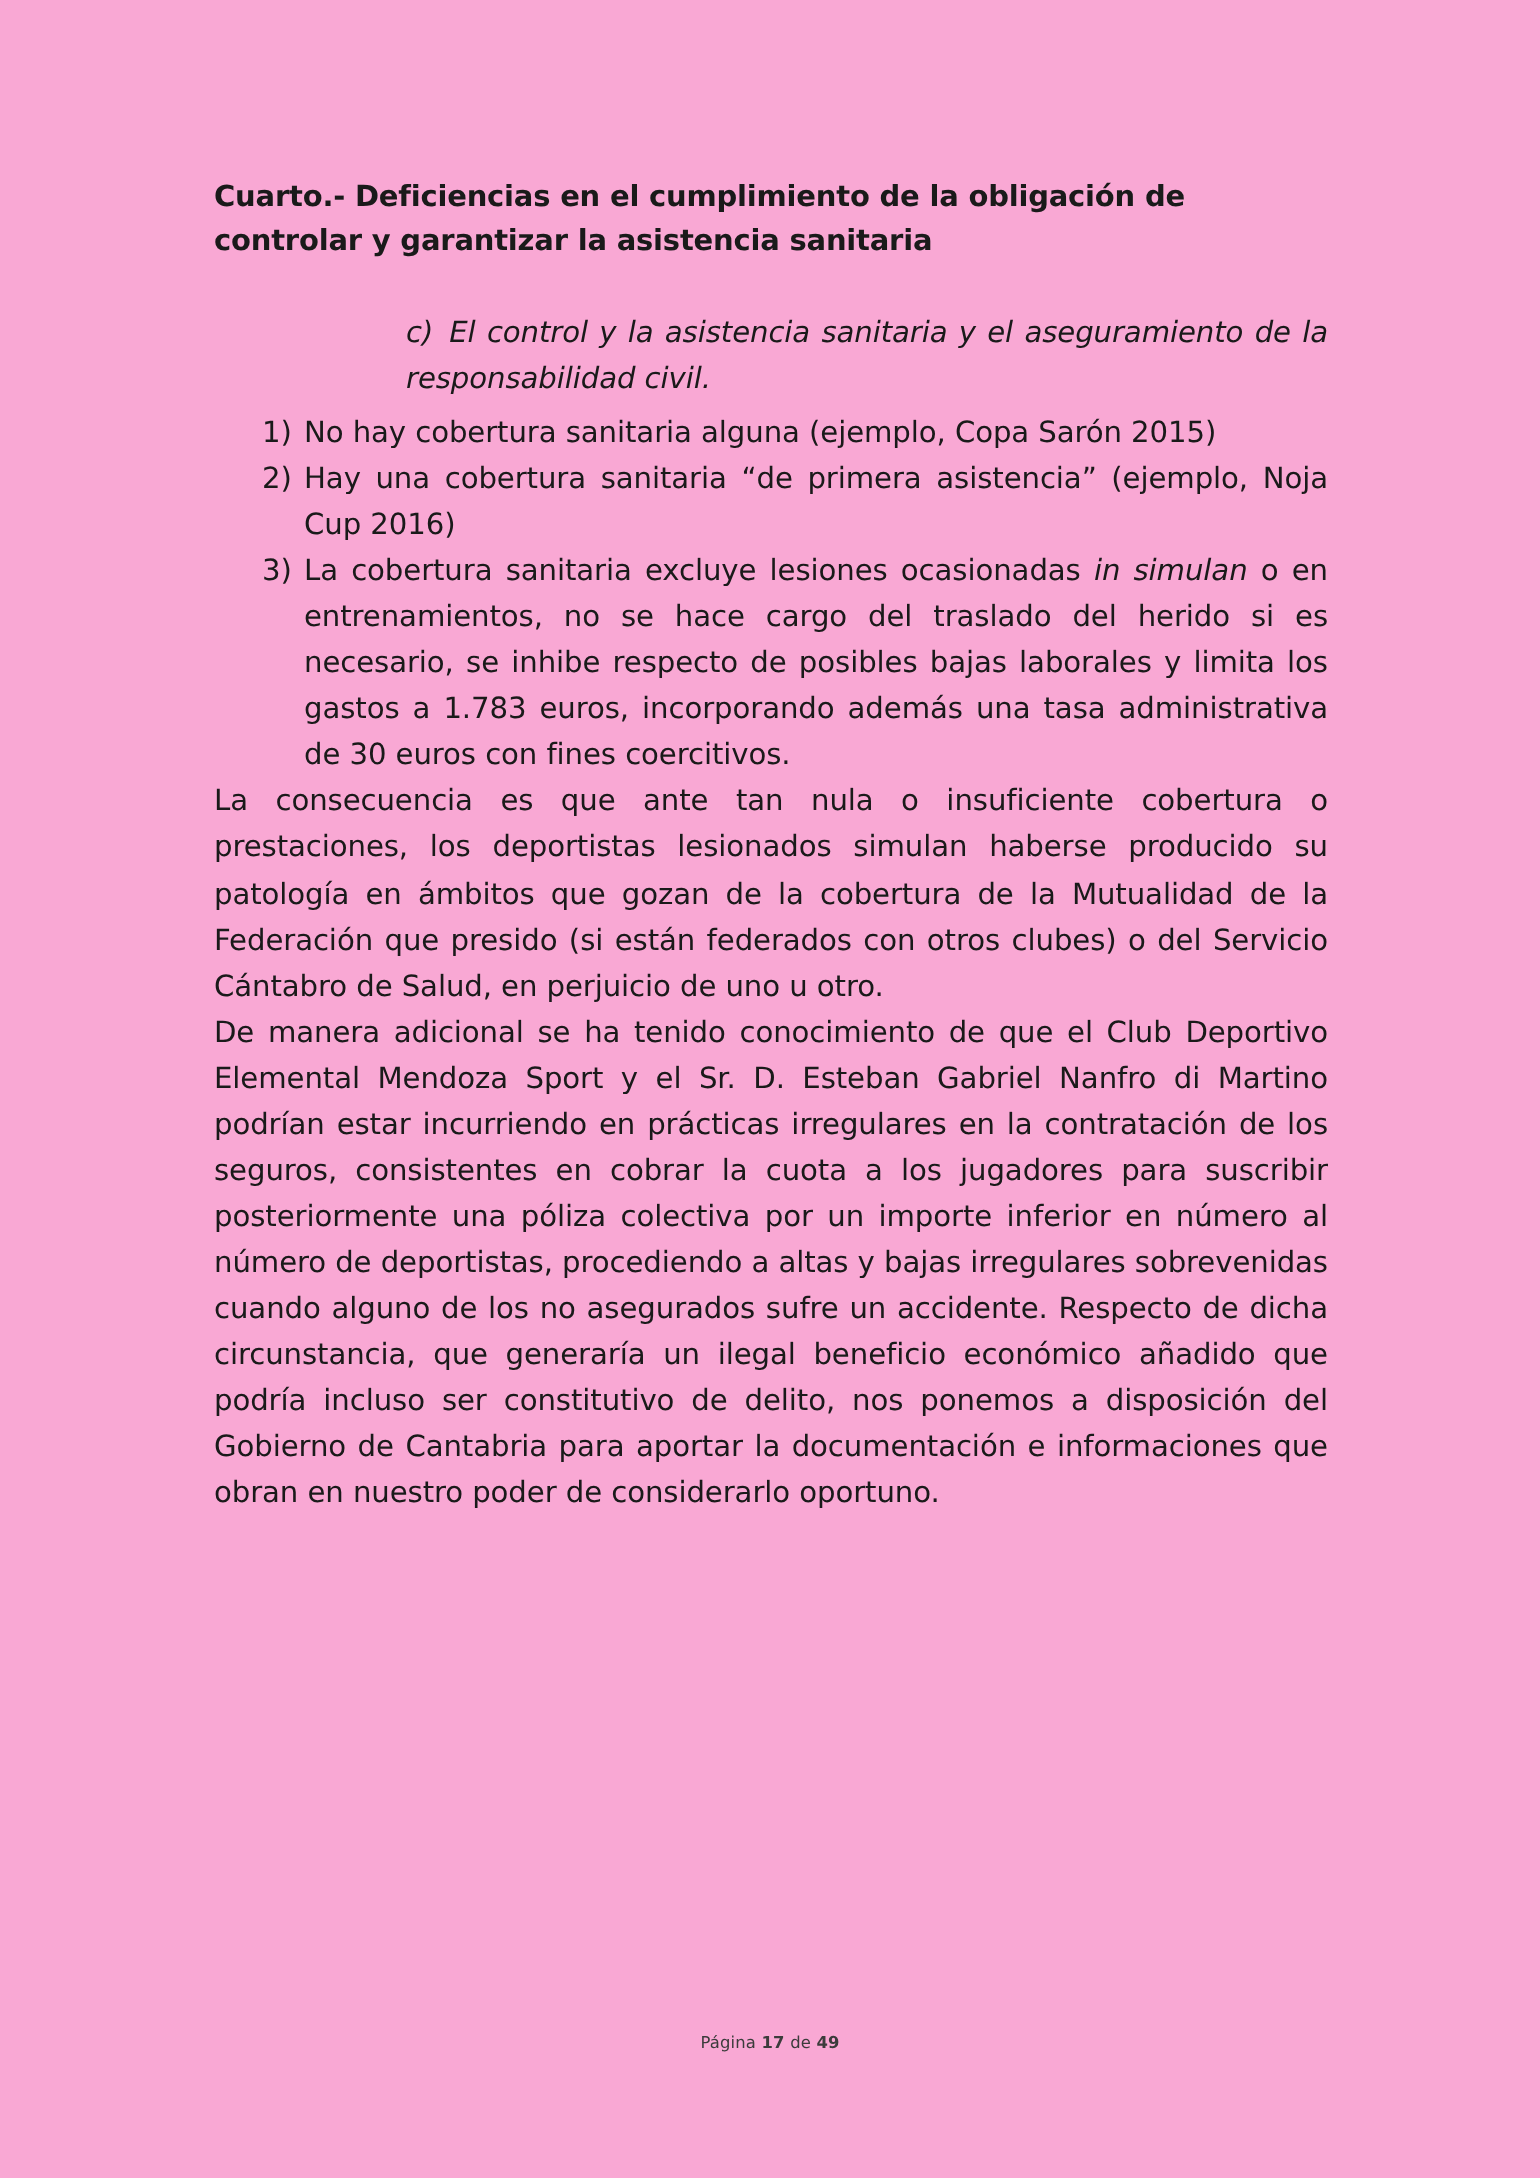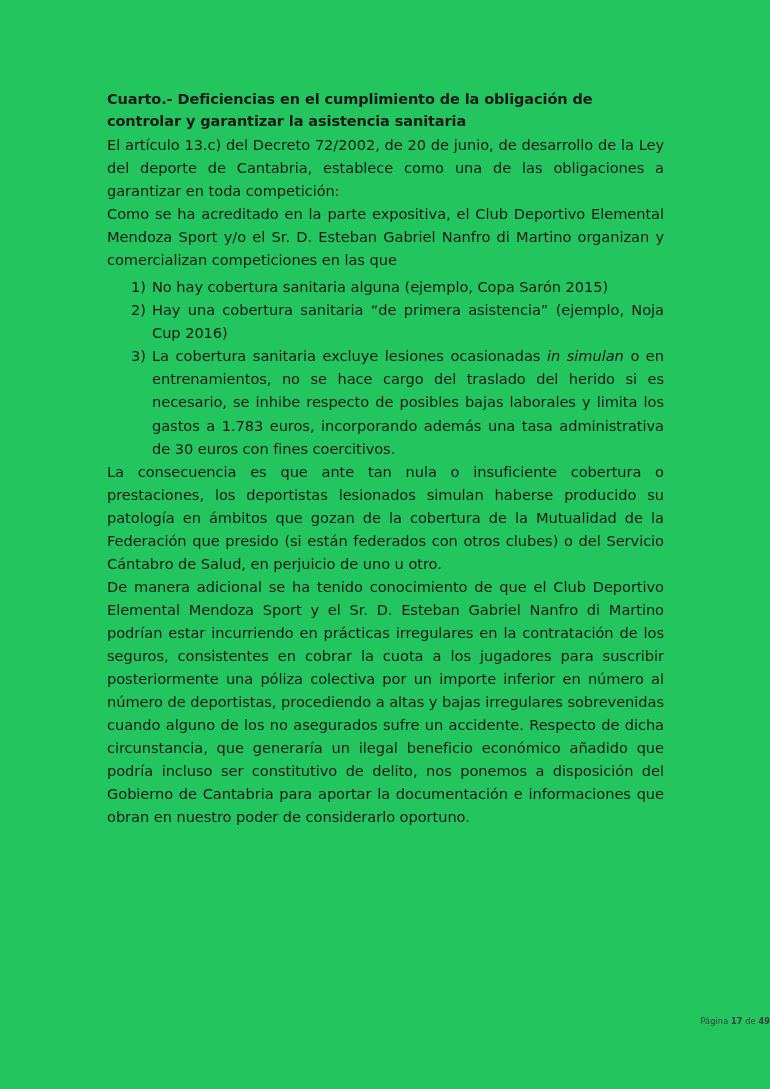--- a/index.html
+++ b/index.html
@@ -5,21 +5,21 @@
   html, body {
     margin: 0;
     padding: 0;
     background: #ffffff;
   }
   .page {
     position: relative;
     width: 770px;
     height: 1089px;
     margin: 0 auto;
-    background: #22c55e;
+    background: #f9a8d4;
     font-family: "DejaVu Sans", sans-serif;
     color: #1a1a1a;
     overflow: hidden;
   }
   .content {
     position: absolute;
     left: 107px;
     top: 88px;
     width: 557px;
   }
@@ -78,40 +78,41 @@
     text-align: left;
   }
 
   em.it { font-style: italic; }
 
   .footer {
     position: absolute;
     left: 0;
     right: 0;
     top: 1016px;
-    text-align: right;
+    text-align: center;
     font-size: 8.2px;
     color: #3c3c3c;
     letter-spacing: 0.1px;
   }
   .footer b { font-weight: bold; }
 </style>
 </head>
 <body>
 
 <div class="page">
 
   <div class="content">
 
     <h1 class="doc-heading">Cuarto.- Deficiencias en el cumplimiento de la obligación de controlar y garantizar la asistencia sanitaria</h1>
 
-    <p class="body-par gap-after-heading">El artículo 13.c) del Decreto 72/2002, de 20 de junio, de desarrollo de la Ley del deporte de Cantabria, establece como una de las obligaciones a garantizar en toda competición:</p>
 
+    <blockquote class="quote">
+      <span class="marker">c)</span><span>El control y la asistencia sanitaria y el aseguramiento de la responsabilidad civil.</span>
+    </blockquote>
 
-    <p class="body-par gap-par">Como se ha acreditado en la parte expositiva, el Club Deportivo Elemental Mendoza Sport y/o el Sr. D. Esteban Gabriel Nanfro di Martino organizan y comercializan competiciones en las que</p>
 
     <ol class="num-list">
       <li>
         <span>No hay cobertura sanitaria alguna (ejemplo, Copa Sarón 2015)</span>
       </li>
       <li>
         <span>Hay una cobertura sanitaria “de primera asistencia” (ejemplo, Noja Cup 2016)</span>
       </li>
       <li><span>La cobertura sanitaria excluye lesiones ocasionadas </span><em class="it">in simulan</em><span> o en entrenamientos, no se hace cargo del traslado del herido si es necesario, se inhibe respecto de posibles bajas laborales y limita los gastos a 1.783 euros, incorporando además una tasa administrativa de 30 euros con fines coercitivos.</span>
       </li>

